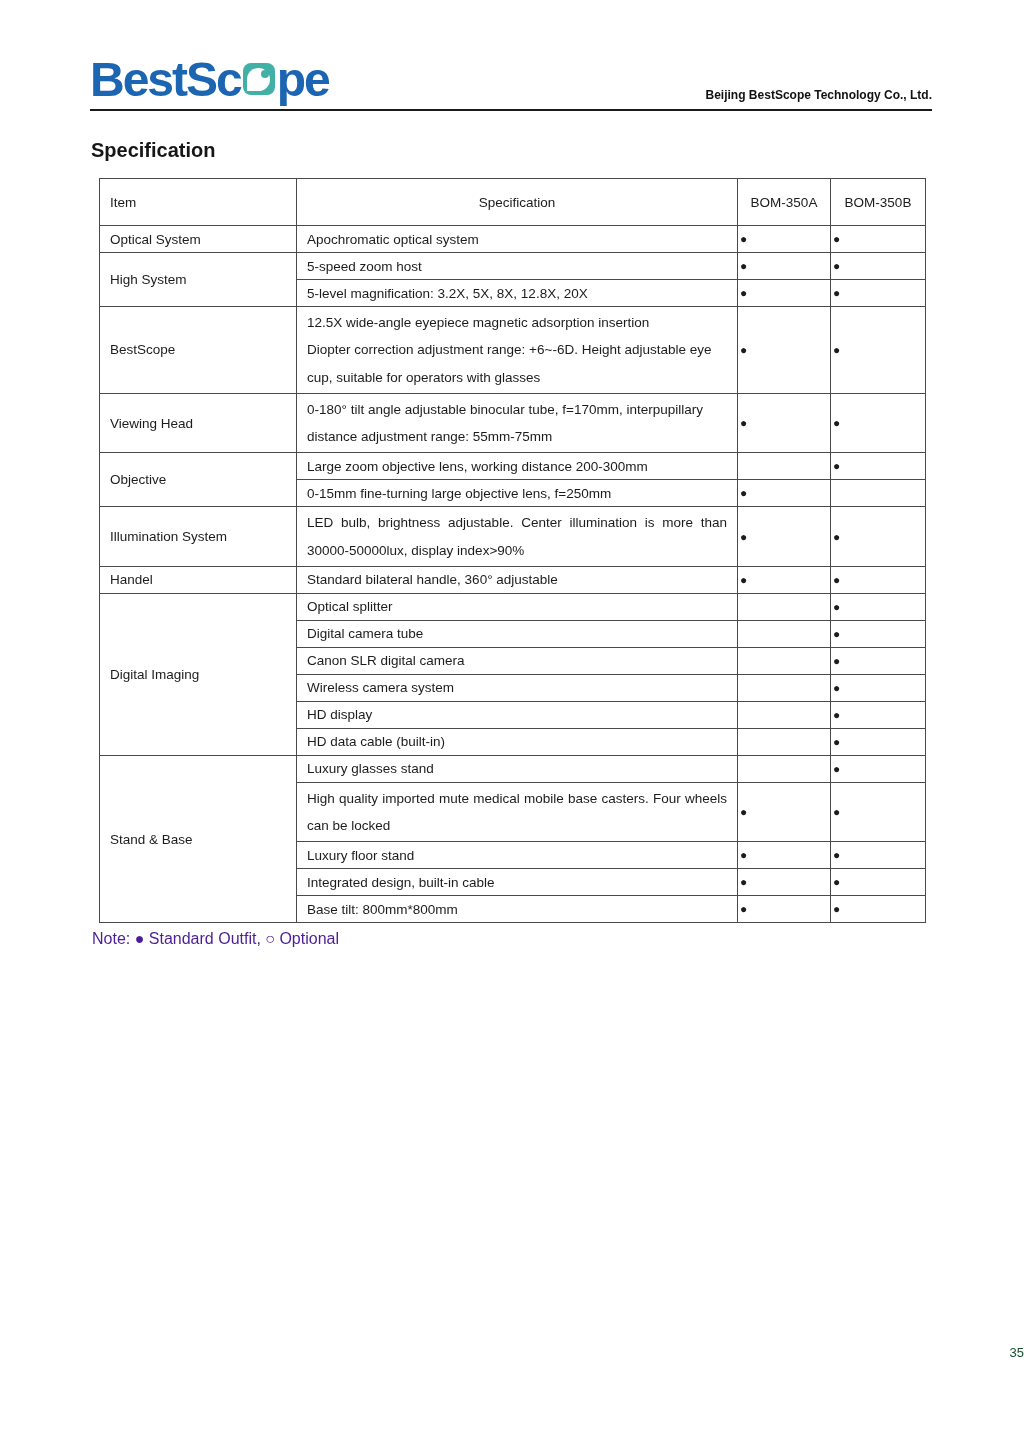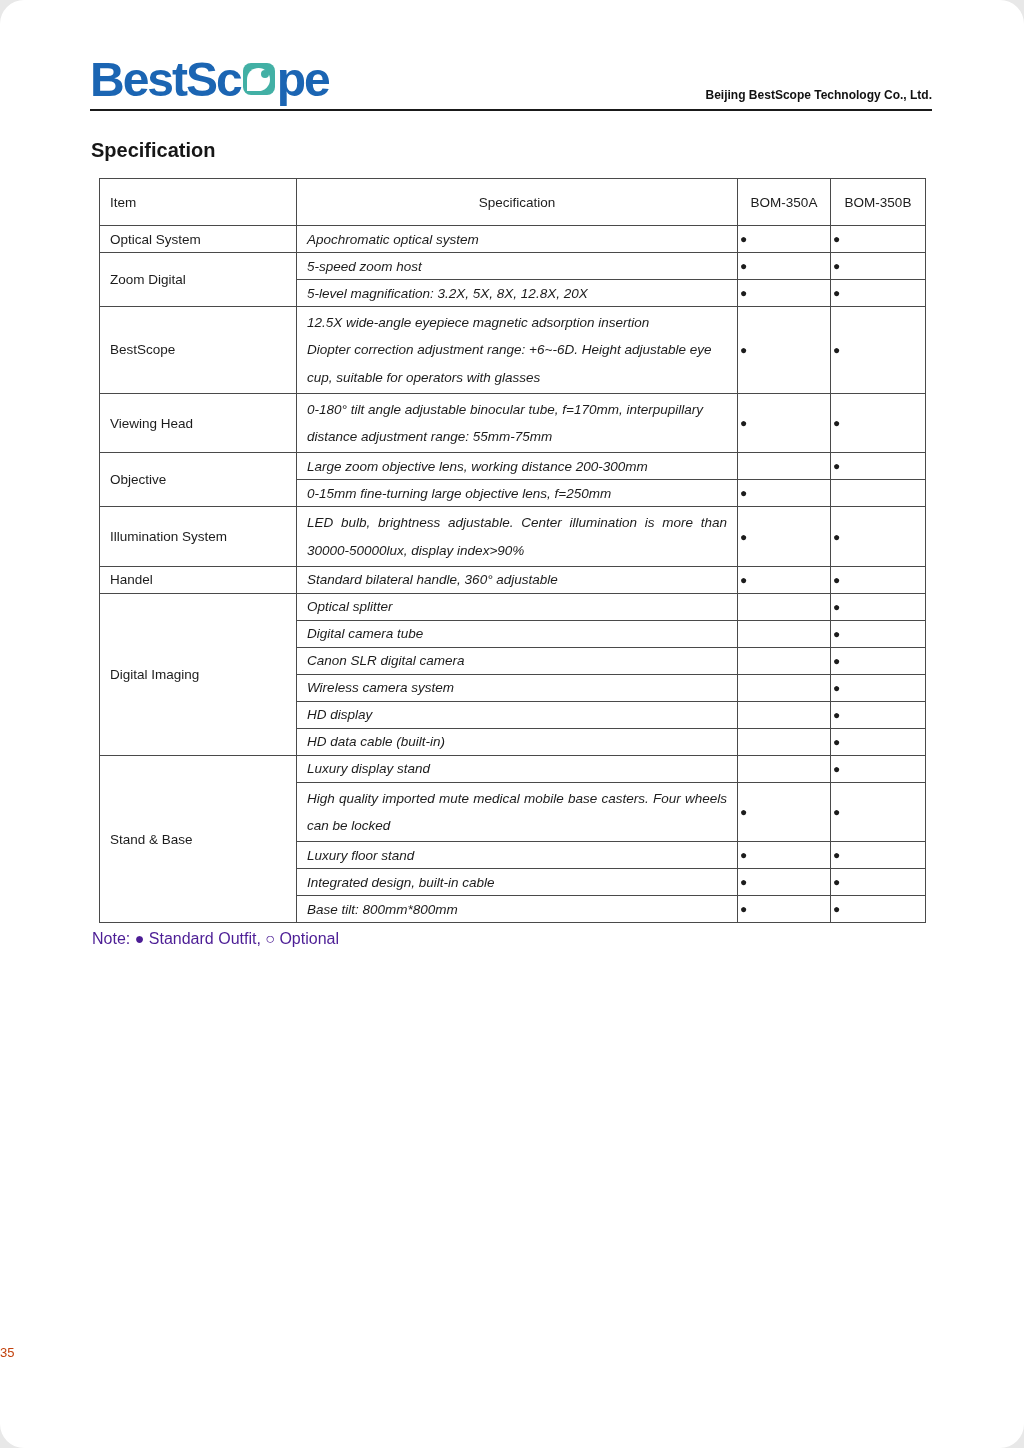--- a/index.html
+++ b/index.html
@@ -2,21 +2,20 @@
 <html style="--logo-blue: #1b65b3; --logo-teal: #42b0a5;"><head>
 <meta charset="utf-8">
 <style>
   * { box-sizing: border-box; }
   html, body { margin: 0; padding: 0; background: #e8e8e8; }
   .page {
     width: 1024px; height: 1448px; margin: 0 auto;
     background: #ffffff; position: relative;
     font-family: "Liberation Sans", sans-serif;
     color: #1c1c1c;
-    border-radius: 24px;
   }
 
   
   .header {
     position: absolute; left: 90px; right: 92px; top: 56px;
     display: flex; justify-content: space-between; align-items: flex-end;
     border-bottom: 2px solid #1a1a1a; padding-bottom: 5px;
   }
   .logo {
     display: flex; align-items: flex-end;
@@ -61,34 +60,34 @@
     vertical-align: middle;
     padding: 2px 10px;
     font-weight: normal;
   }
   .spec-table tr { height: 27px; }
   .spec-table tr.hdr { height: 47px; }
   .spec-table tr.h2 { height: 54px; }
   .spec-table tr.h3 { height: 81px; }
   th.c-item, td.c-item { text-align: left; }
   th.c-spec { text-align: center; }
-  td.c-spec { text-align: left; font-style: italic; }
+  td.c-spec { text-align: left; }
   td.c-spec.ml { line-height: 2.02; white-space: pre-line; }
   td.c-spec.just { text-align: justify; }
   th.c-dot, td.c-dot { padding: 2px 2px; }
   td.c-dot { font-size: 12px; }
 
   
   .note {
     position: absolute; left: 92px; top: 898px;
     font-size: 16px; color: #4c1d95; margin-top: 32px;
   }
   .page-number {
     position: absolute; left: 0; right: 0; top: 1345px;
-    text-align: left; font-size: 13px; color: #c2410c;
+    text-align: right; font-size: 13px; color: #14532d;
   }
 </style>
 </head>
 <body>
 
 <div class="page">
 
   <div class="header">
     <div class="logo">
       <span>BestSc</span>
@@ -116,21 +115,21 @@
     </tr>
 
     <tr>
       <td class="c-item">Optical System</td>
       <td class="c-spec">Apochromatic optical system</td>
       <td class="c-dot">●</td>
       <td class="c-dot">●</td>
     </tr>
 
     <tr>
-      <td class="c-item" rowspan="2">Zoom Digital</td>
+      <td class="c-item" rowspan="2">High System</td>
       <td class="c-spec">5-speed zoom host</td>
       <td class="c-dot">●</td>
       <td class="c-dot">●</td>
     </tr>
     <tr>
       <td class="c-spec">5-level magnification: 3.2X, 5X, 8X, 12.8X, 20X</td>
       <td class="c-dot">●</td>
       <td class="c-dot">●</td>
     </tr>
 
@@ -202,21 +201,21 @@
       <td class="c-dot">●</td>
     </tr>
     <tr>
       <td class="c-spec">HD data cable (built-in)</td>
       <td class="c-dot"></td>
       <td class="c-dot">●</td>
     </tr>
 
     <tr>
       <td class="c-item" rowspan="5">Stand &amp; Base</td>
-      <td class="c-spec">Luxury display stand</td>
+      <td class="c-spec">Luxury glasses stand</td>
       <td class="c-dot"></td>
       <td class="c-dot">●</td>
     </tr>
     <tr class="h2">
       <td class="c-spec ml just">High quality imported mute medical mobile base casters. Four wheels can be locked</td>
       <td class="c-dot">●</td>
       <td class="c-dot">●</td>
     </tr>
     <tr>
       <td class="c-spec">Luxury floor stand</td>

